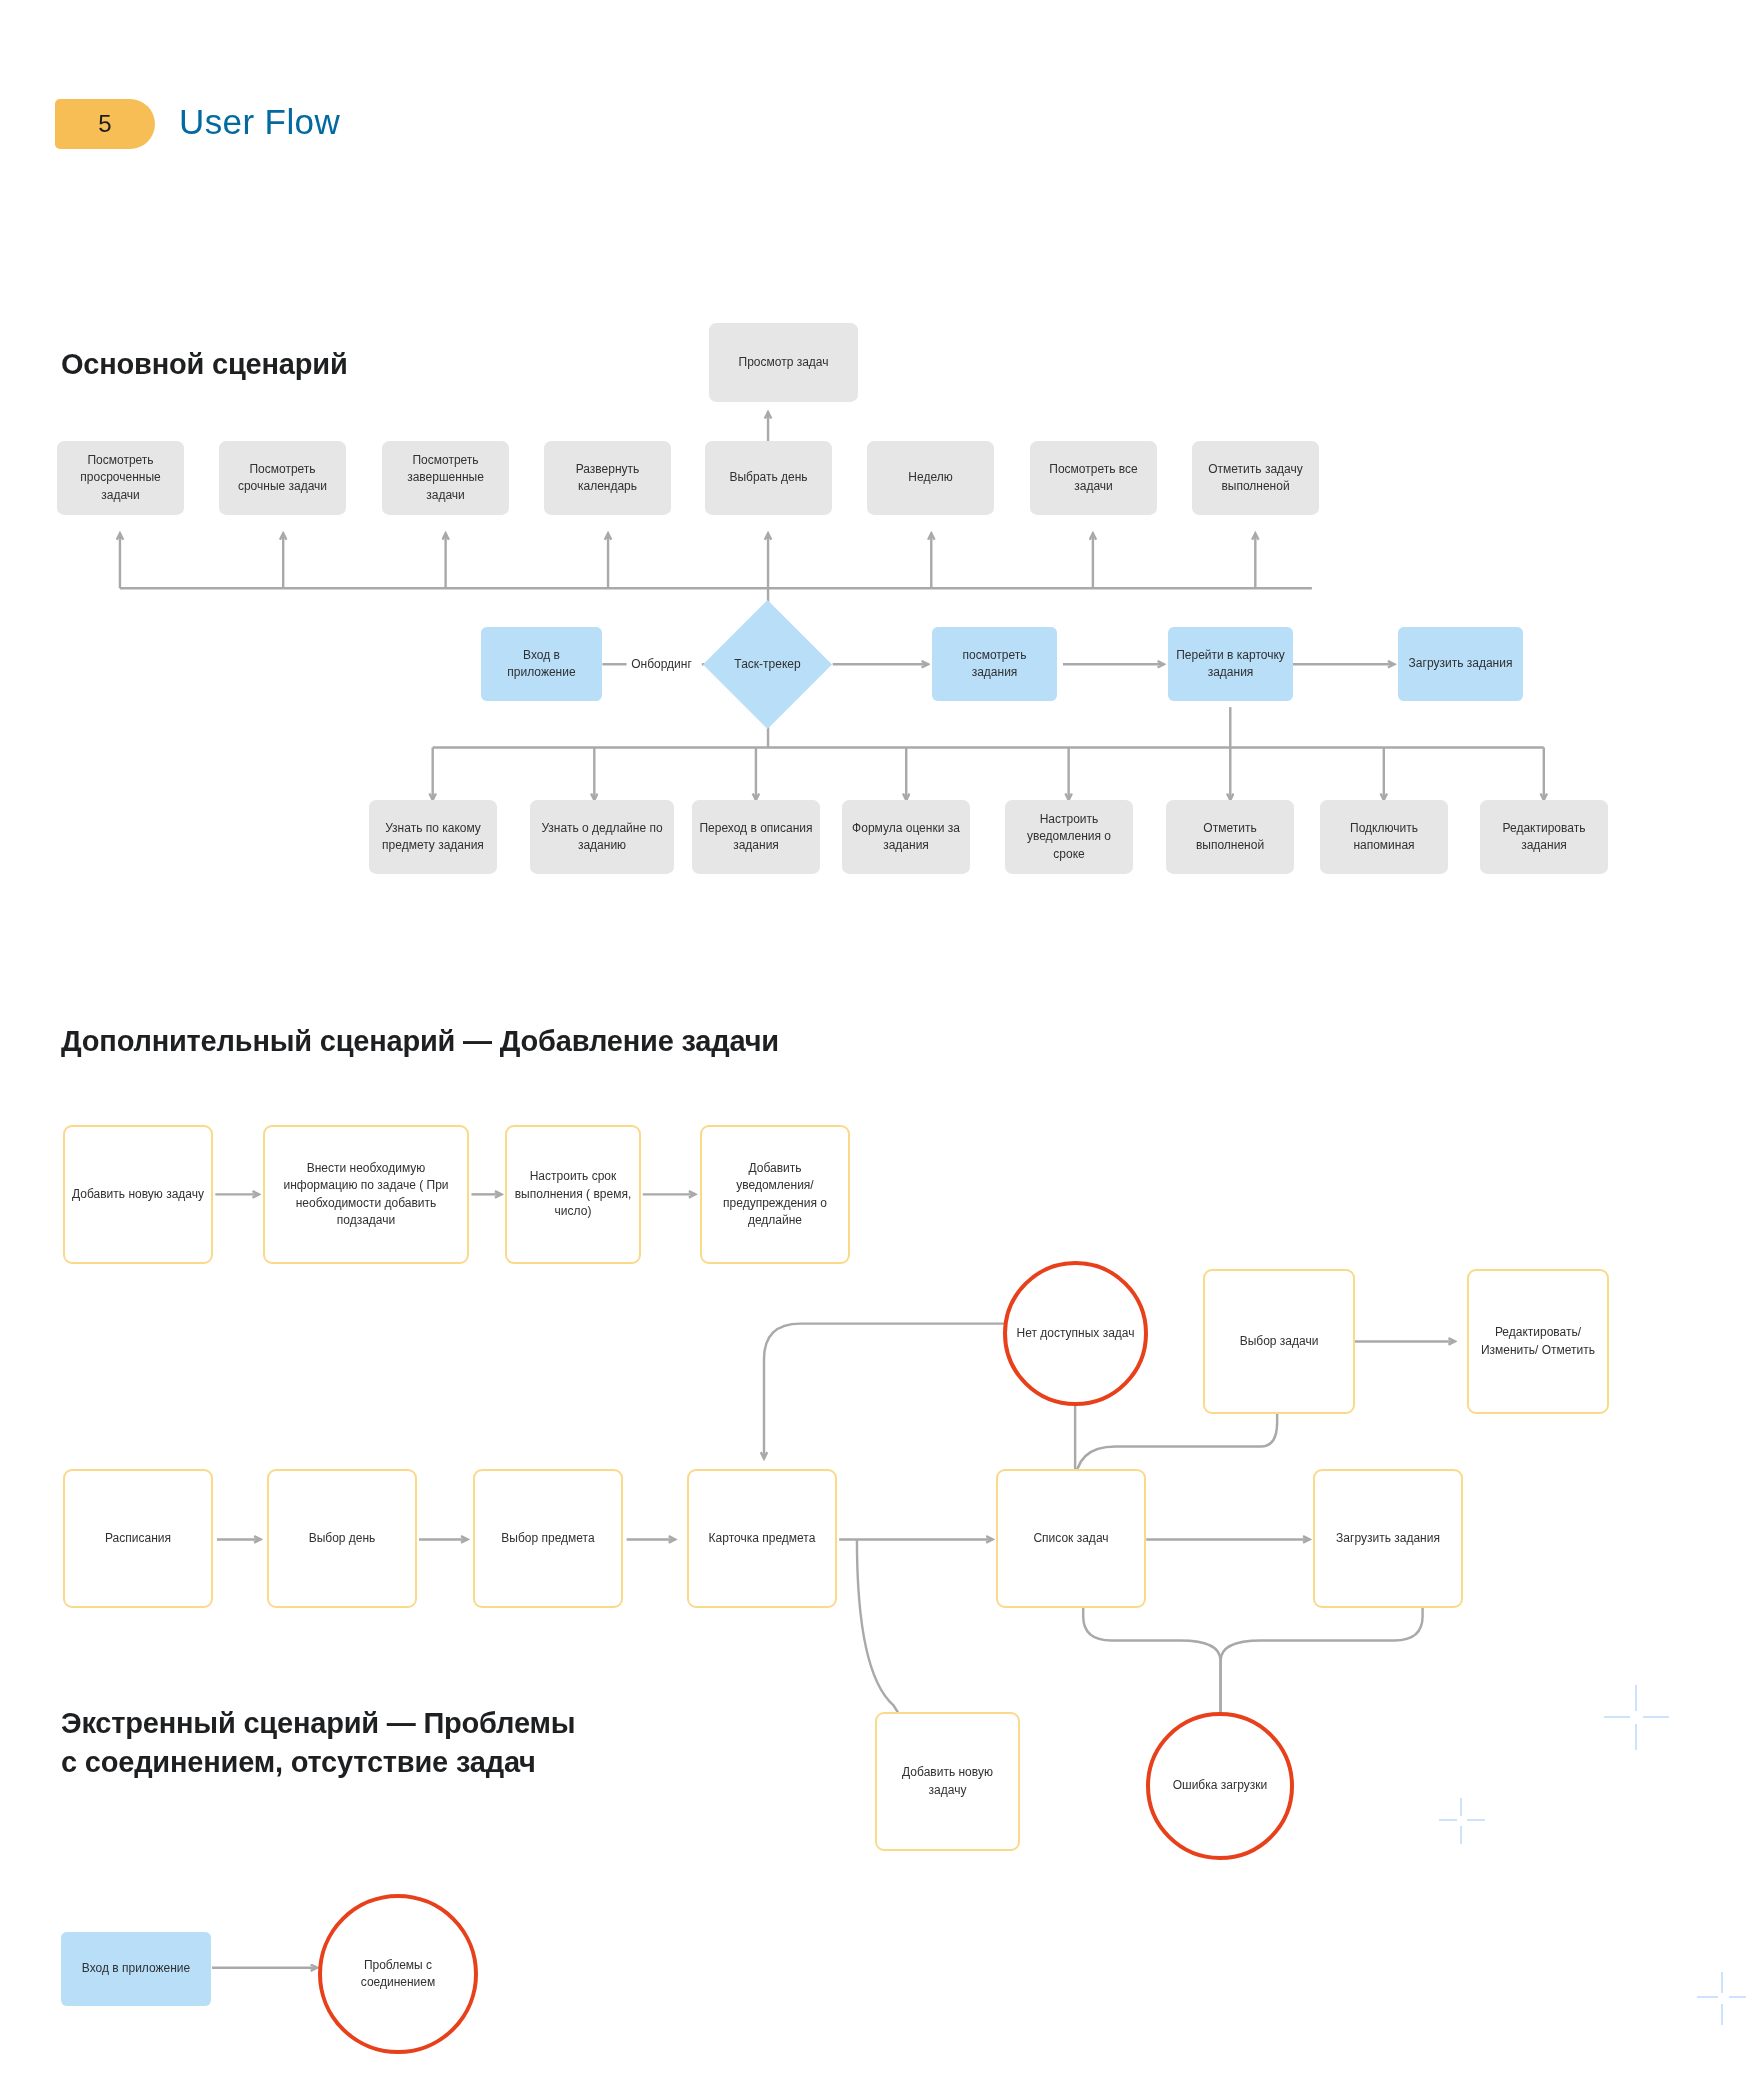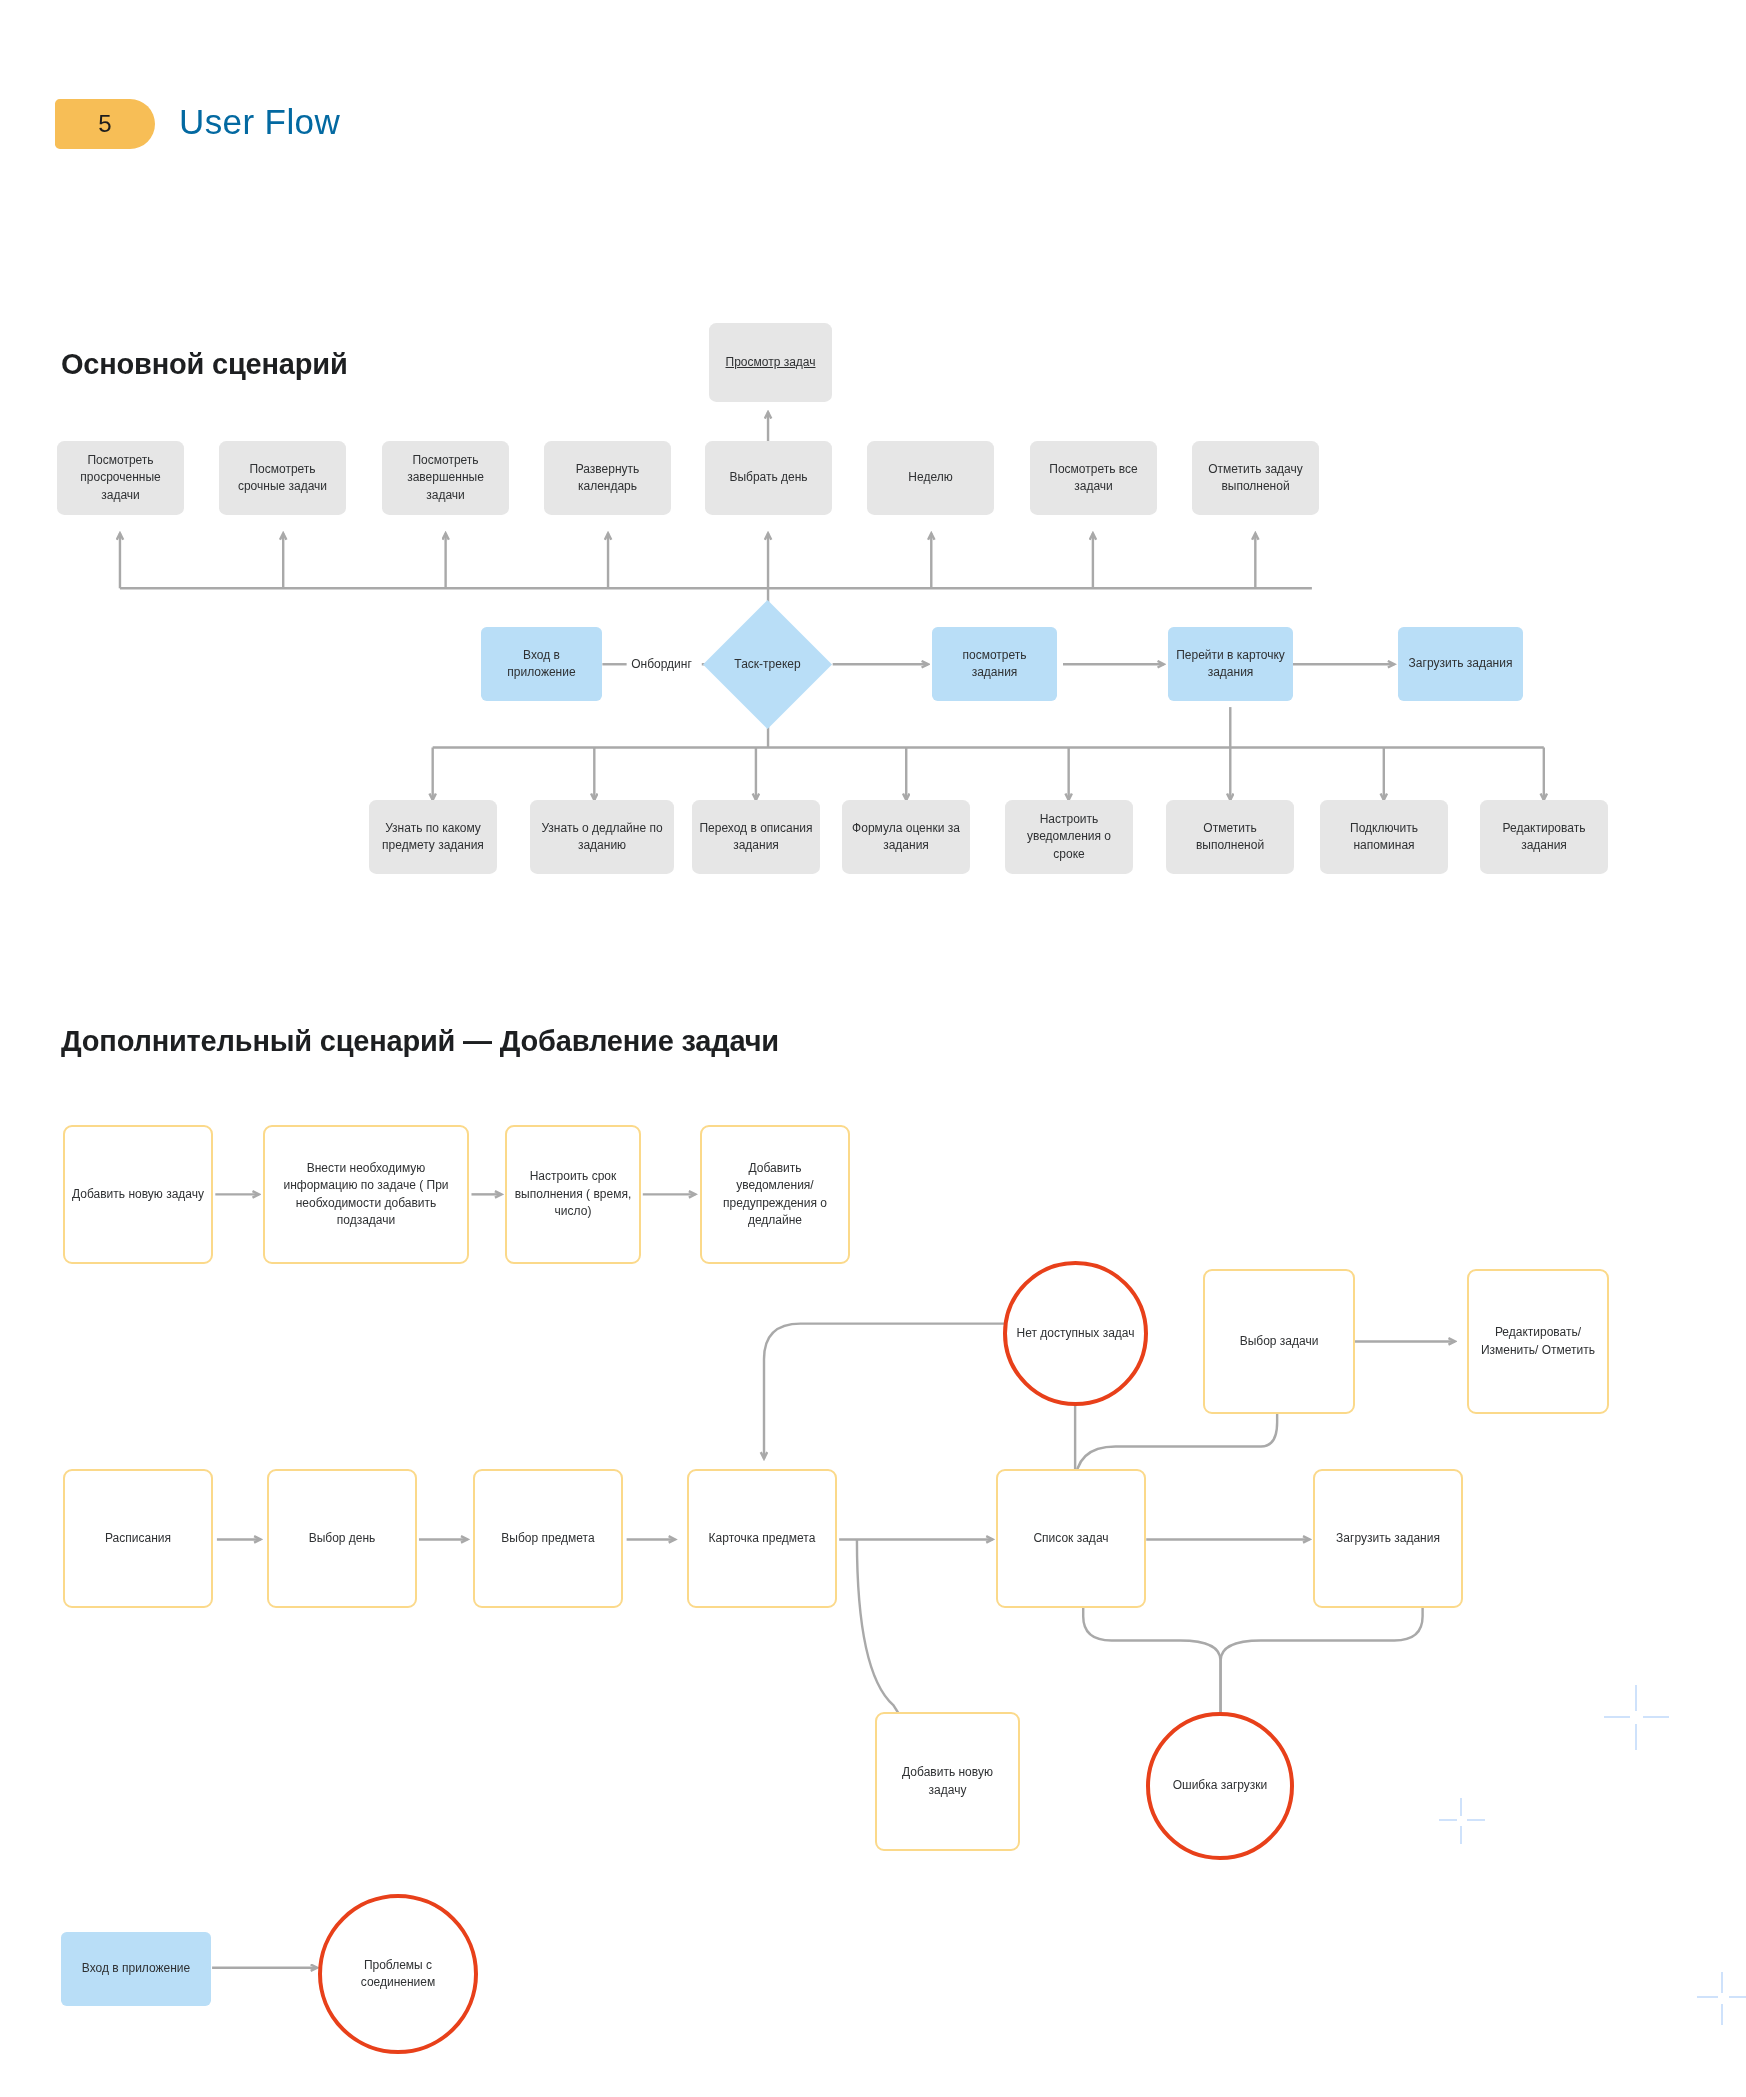--- a/index.html
+++ b/index.html
@@ -66,20 +66,22 @@
 
 <div id="canvas">
 
   <div class="page-badge">
     <span>5</span>
   </div>
   <div class="page-title">User Flow</div>
 
   <div class="section-h" id="h-main">Основной сценарий</div>
   <div class="section-h" id="h-extra">Дополнительный сценарий — Добавление задачи</div>
+  <div class="section-h" id="h-emerg" style="white-space:pre-line">Экстренный сценарий — Проблемы
+с соединением, отсутствие задач</div>
 
   <svg id="wires" viewBox="0 0 2161 2595">
     <defs>
       <marker id="ah" markerWidth="12" markerHeight="12" refX="9" refY="5" orient="auto" markerUnits="userSpaceOnUse">
         <path d="M1,1 L9,5 L1,9" stroke="#A9A9A9" stroke-width="2.2" fill="none"></path>
       </marker>
     </defs>
 
     <line x1="950" y1="597" x2="950" y2="510" marker-end="url(#ah)"></line>
 
@@ -131,21 +133,21 @@
     <line x1="1676" y1="1660" x2="1800" y2="1660" marker-end="url(#ah)"></line>
 
     <path d="M1060,1905 Q1060,2070 1105,2110 L1140,2165" marker-end="url(#ah)"></path>
 
     <path d="M1510,2120 L1510,2055 Q1510,2030 1460,2030 L1375,2030 Q1340,2030 1340,2000 L1340,1975" marker-end="url(#ah)"></path>
     <path d="M1510,2120 L1510,2055 Q1510,2030 1560,2030 L1725,2030 Q1760,2030 1760,2000 L1760,1975"></path>
 
     <line x1="262" y1="2435" x2="392" y2="2435" marker-end="url(#ah)"></line>
   </svg>
 
-  <div class="node grey" style="left:709px;top:323px;width:123px;height:79px;text-decoration:underline;">
+  <div class="node grey" style="left:709px;top:323px;width:149px;height:79px;">
     <span>Просмотр задач</span>
   </div>
 
   <div class="node grey" style="left:57px;top:441px;width:127px;height:74px;">
     <span>Посмотреть просроченные задачи</span>
     </div>
   <div class="node grey" style="left:219px;top:441px;width:127px;height:74px;">
     <span>Посмотреть срочные задачи</span>
     </div>
   <div class="node grey" style="left:382px;top:441px;width:127px;height:74px;">

